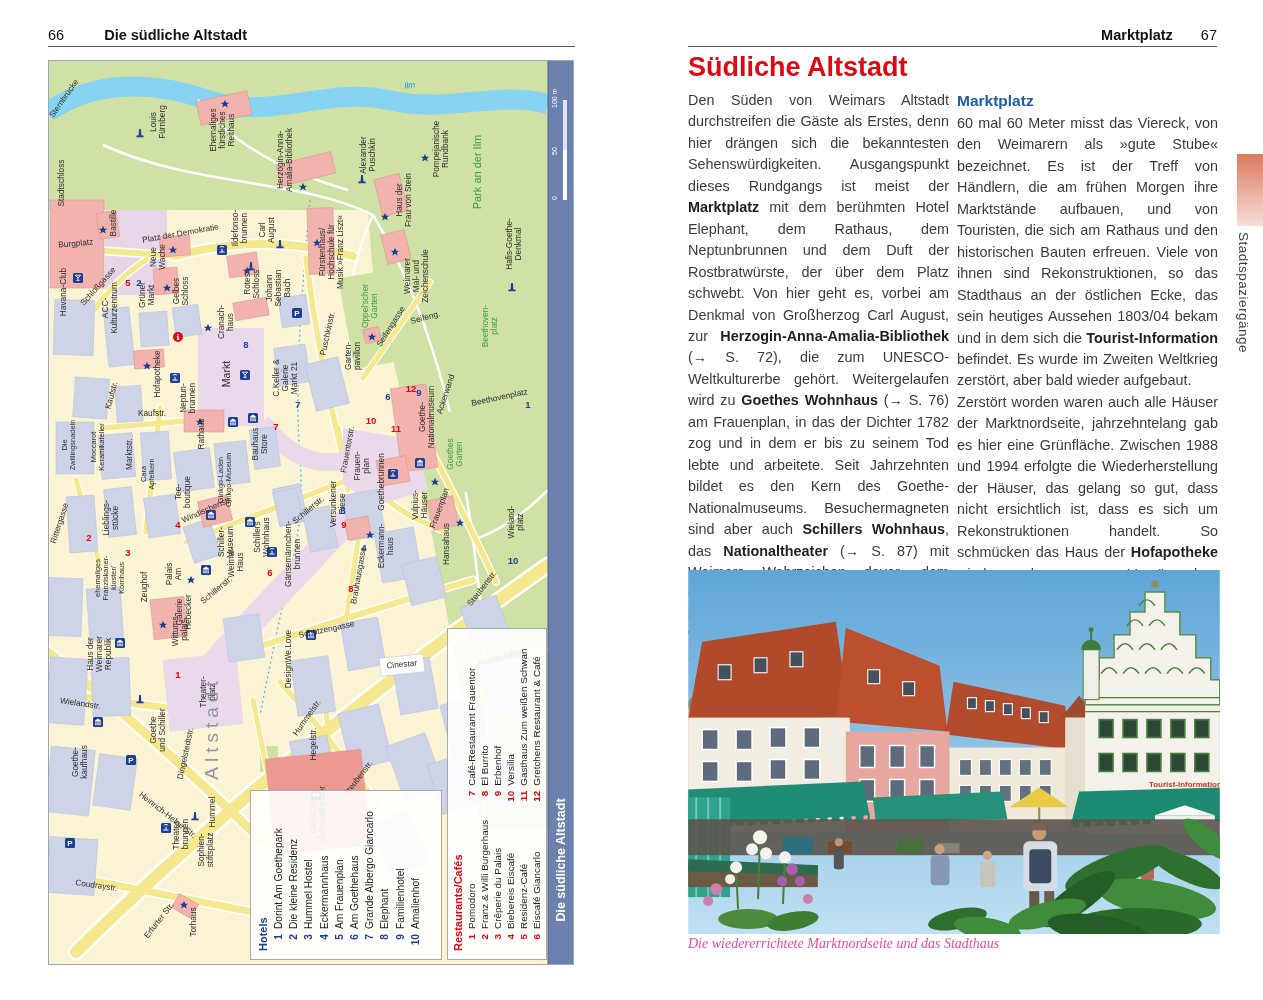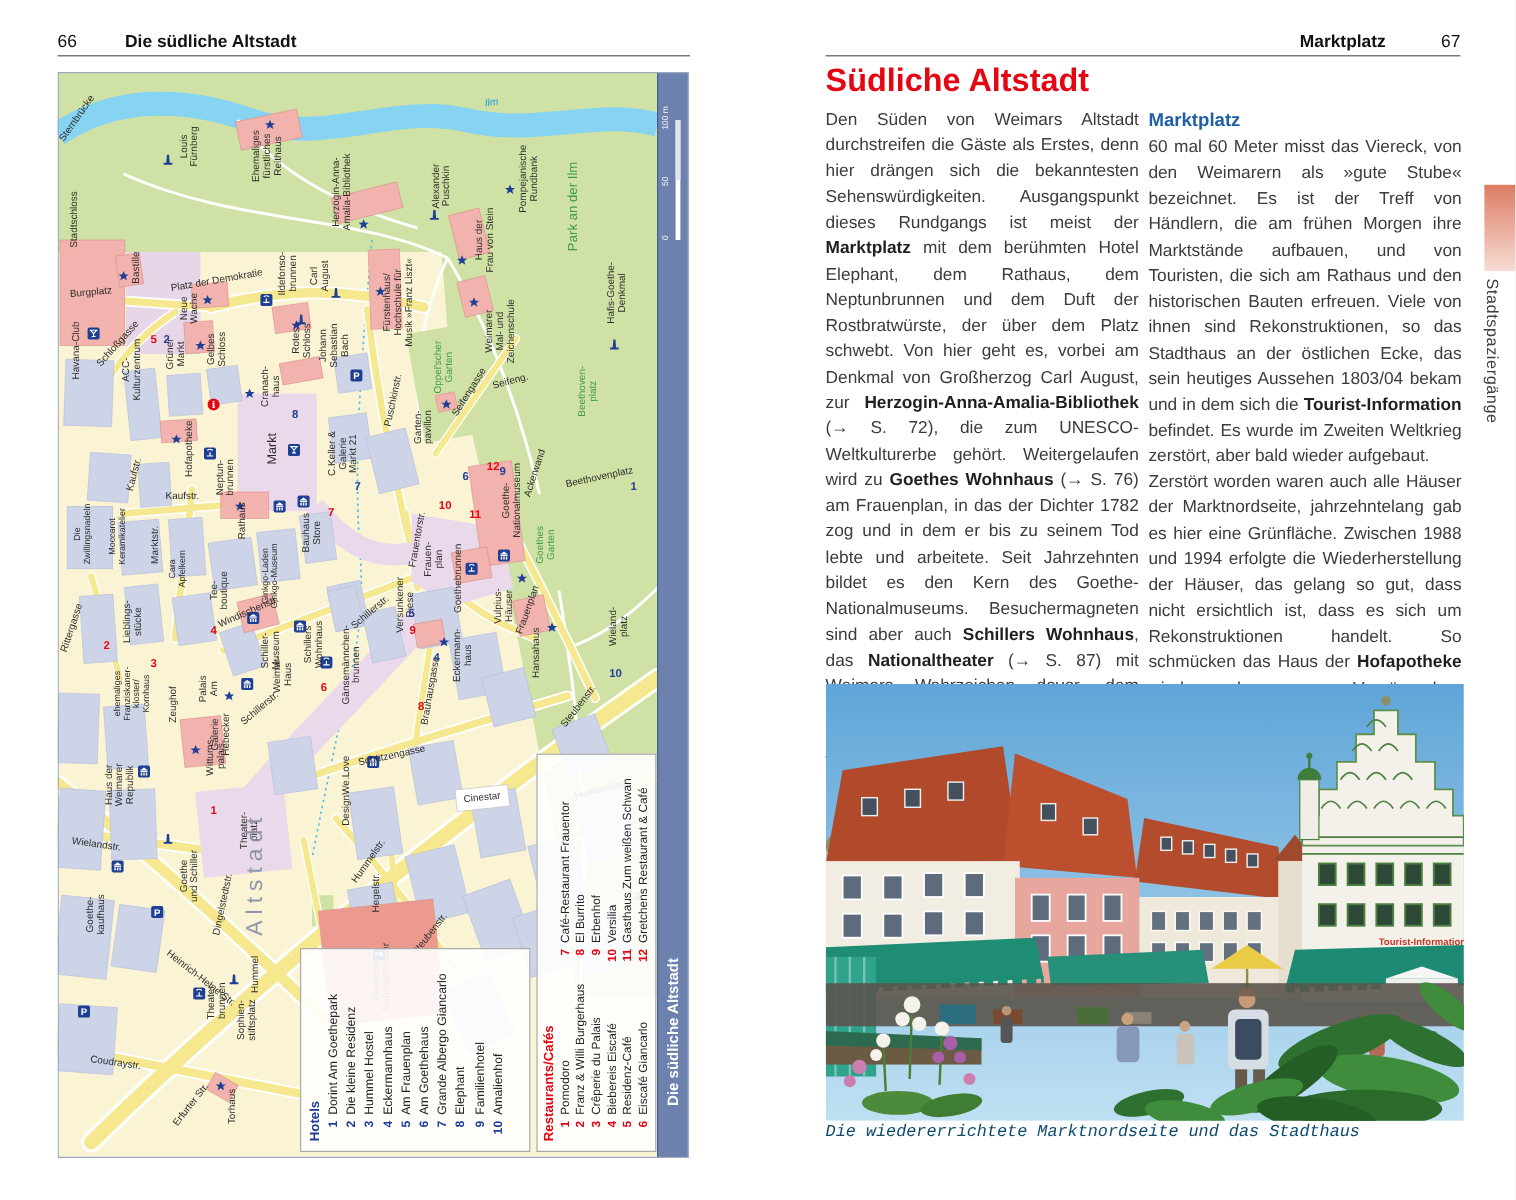--- a/index.html
+++ b/index.html
@@ -5,35 +5,35 @@
   html,body{margin:0;padding:0;background:#e8e8e8;}
   .sheet{position:relative;width:1263px;height:1000px;background:#ffffff;overflow:hidden;
          font-family:"Liberation Sans",sans-serif;color:#333;}
   
   .hdr{position:absolute;top:27px;font-size:14.5px;color:#111;}
   .hdr-l{left:48px;}
   .hdr-l .pg{font-weight:400;}
   .hdr-l .ttl{font-weight:700;margin-left:36px;}
   .hdr-r{left:688px;width:529px;text-align:right;}
   .hdr-r .ttl{font-weight:700;}
-  .hdr-r .pg{font-weight:400;margin-left:42px;}
+  .hdr-r .pg{font-weight:400;margin-left:24px;}
   .rule{position:absolute;top:46px;height:1.3px;background:#5a5a5a;}
   .rule-l{left:48px;width:527px;}
   .rule-r{left:688px;width:529px;}
   
   .art-title{position:absolute;left:688px;top:52px;font-size:27px;font-weight:700;color:#e30613;}
   .col{position:absolute;top:90px;width:261px;font-size:14.4px;line-height:21.45px;
        text-align:justify;color:#3b3b3b;}
   .col p{margin:0;}
   .col b{color:#1f1f1f;}
   .col1{left:688px;}
   .col2{left:957px;}
   .subhead{font-size:15.5px;font-weight:700;color:#1e5fa8;margin:0 0 2px 0;line-height:21px;}
-  .caption{position:absolute;left:688px;top:936px;font-family:Liberation Mono, monospace;
-           font-style:italic;font-size:14px;color:#0c4a6e;}
+  .caption{position:absolute;left:688px;top:936px;font-family:Liberation Serif, serif;
+           font-style:italic;font-size:14px;color:#ec4899;}
   
   .tab-grad{position:absolute;left:1237px;top:154px;width:26px;height:72px;
             background:linear-gradient(180deg,#dd7b62,#f6ddd5);}
   .tab-label{position:absolute;left:1236px;top:232px;writing-mode:vertical-rl;
              font-size:13.5px;color:#3f3f3f;letter-spacing:.5px;}
   
   .map-wrap{position:absolute;left:48px;top:60px;width:526px;height:905px;}
   svg text{font-family:"Liberation Sans",sans-serif;}
   .L{font-size:8.3px;fill:#2c2c2c;}
   .L7{font-size:7.4px;fill:#2c2c2c;}

